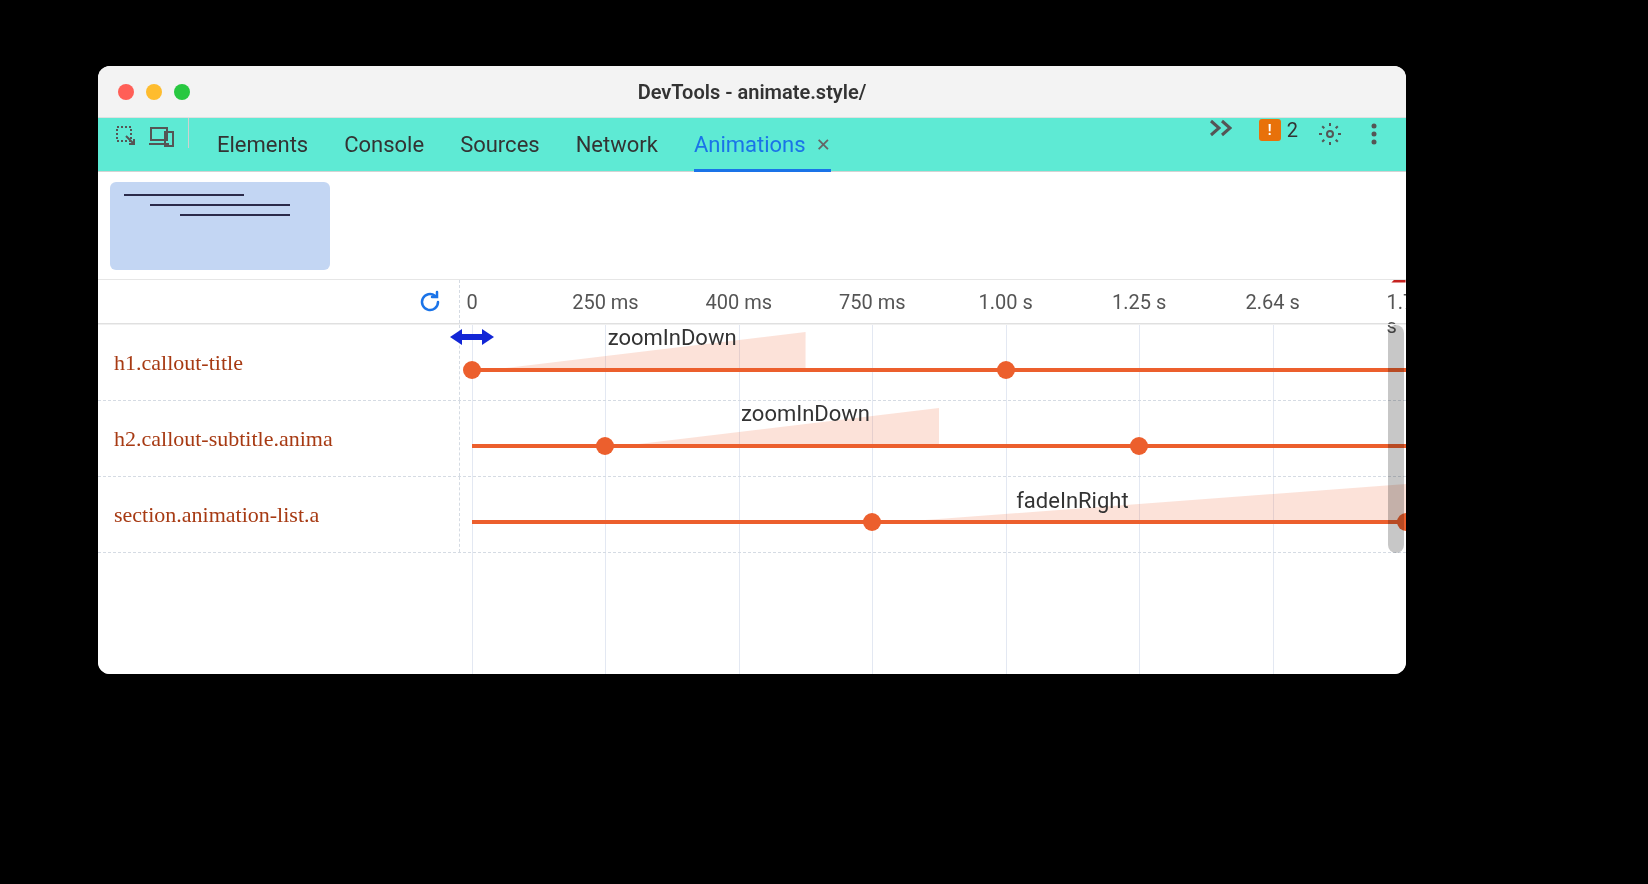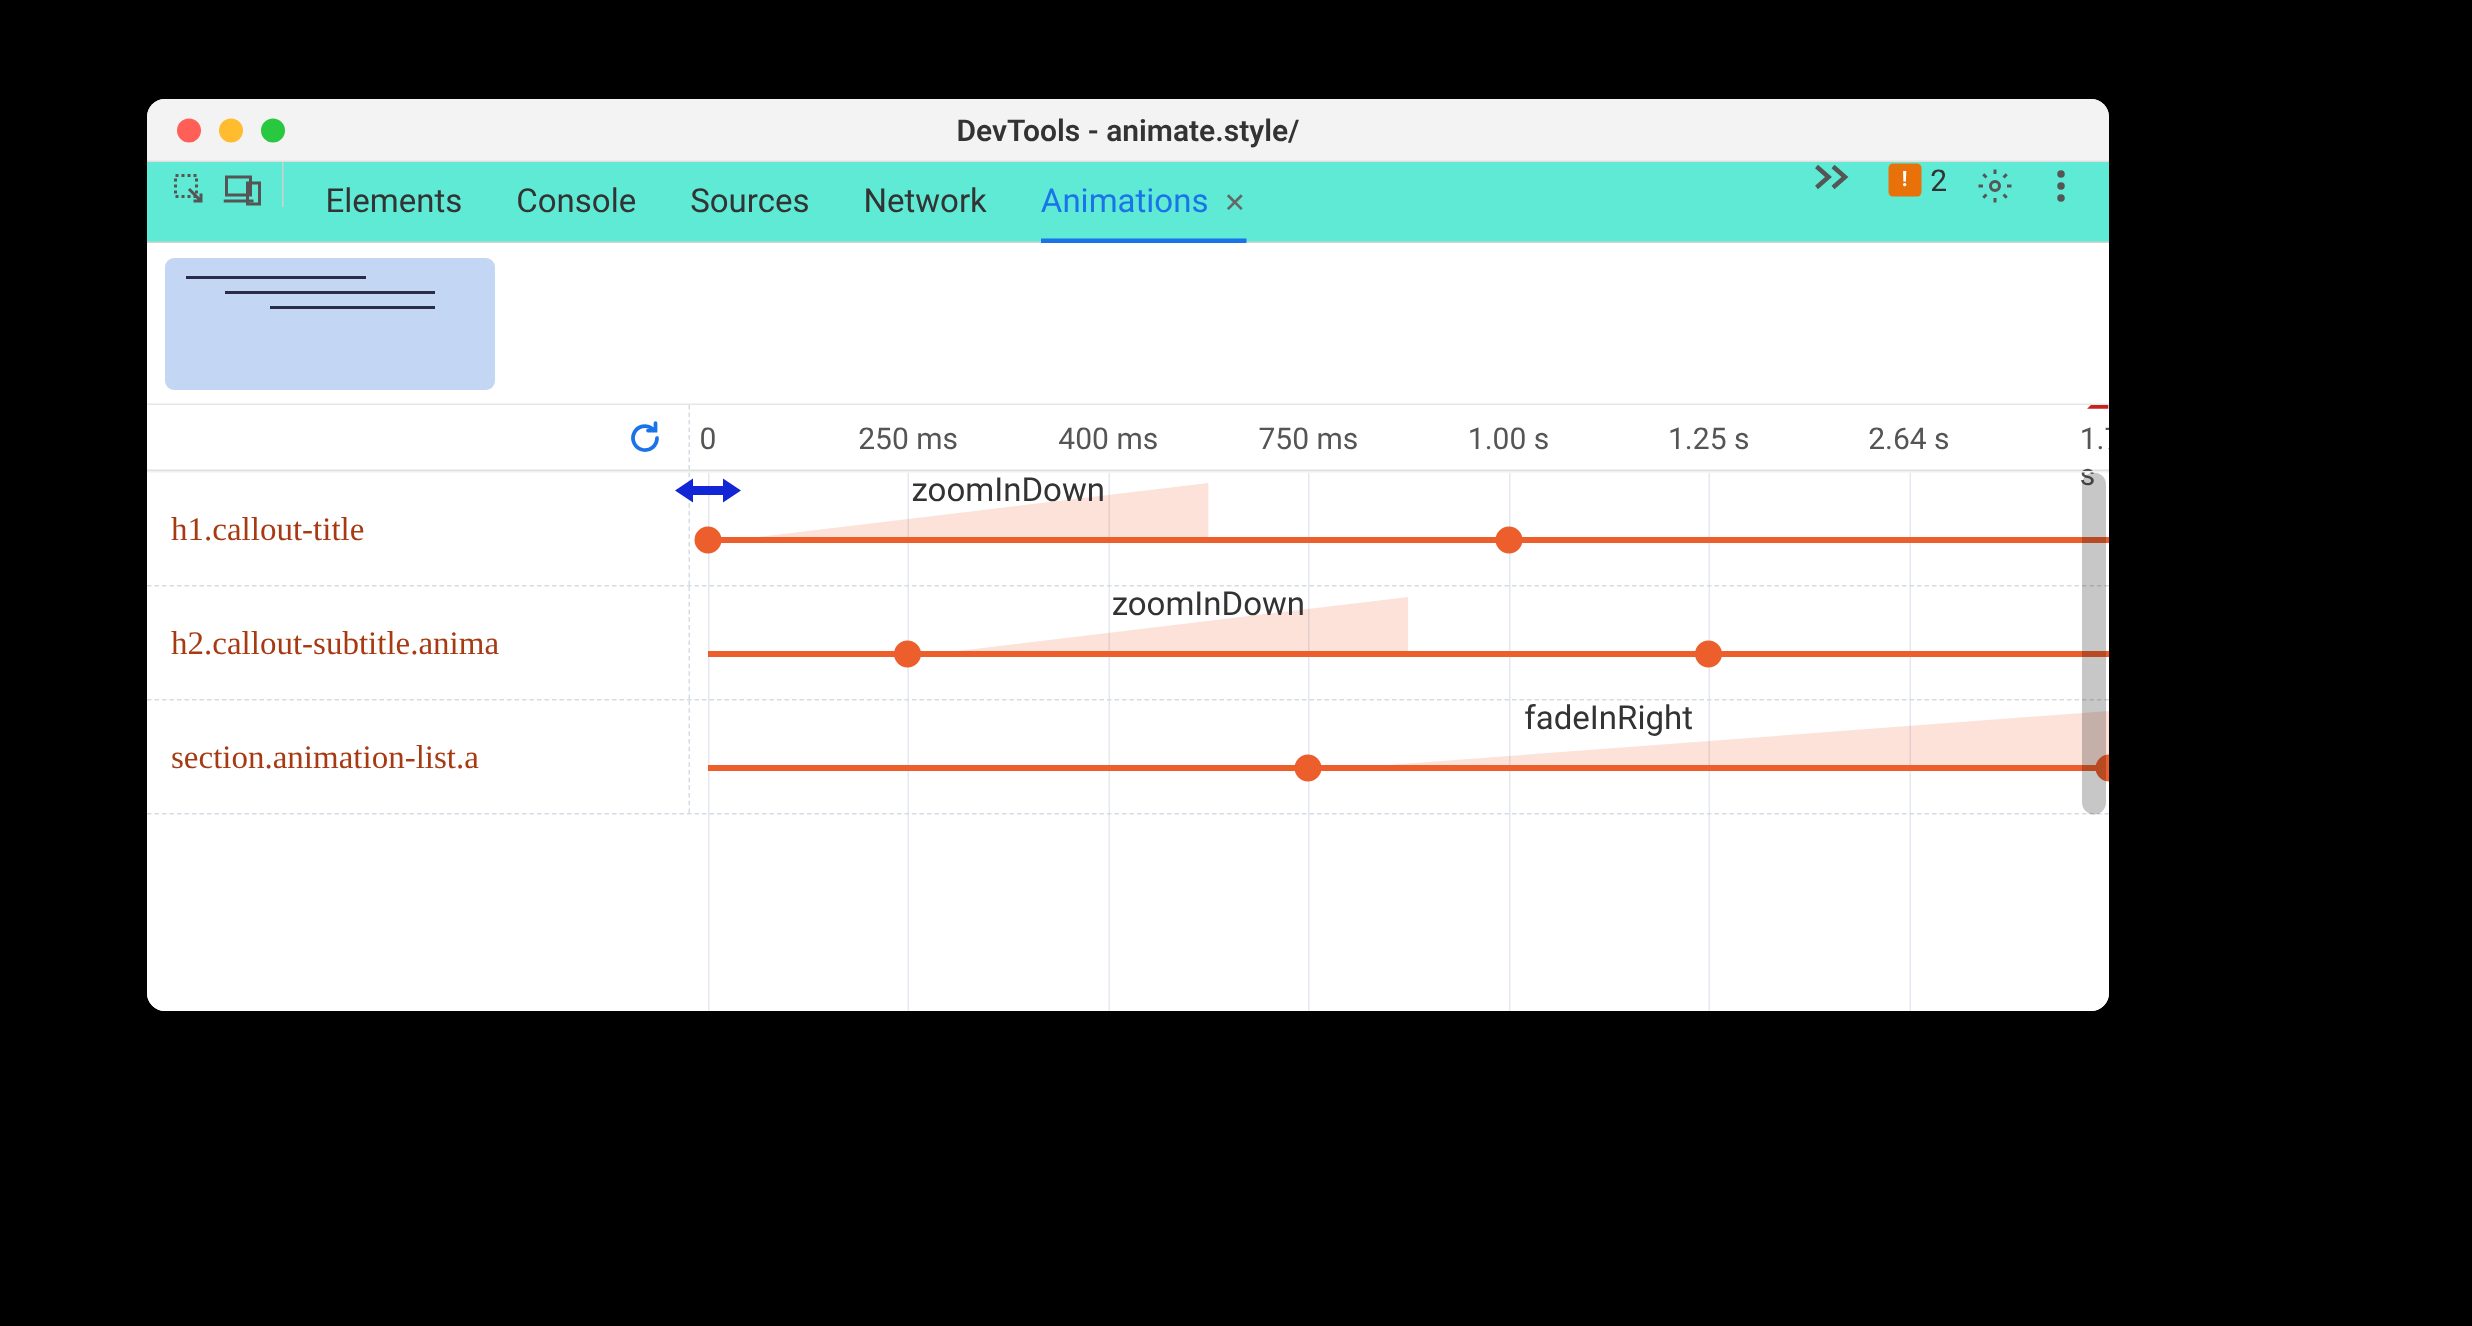--- a/index.html
+++ b/index.html
@@ -18,21 +18,21 @@
     width: 1308px;
     height: 608px;
     background: #f9f9f9;
     border-radius: 12px;
     overflow: hidden;
     box-shadow: 0 20px 60px rgba(0,0,0,0.5);
     display: flex;
     flex-direction: column;
   }
   .titlebar {
-    height: 42px;
+    height: 52px;
     background: #f3f3f3;
     border-bottom: 1px solid #e0e0e0;
     display: flex;
     align-items: center;
     position: relative;
     flex-shrink: 0;
   }
   .traffic-lights { display: flex; gap: 12px; margin-left: 20px; }
   .tl { width: 16px; height: 16px; border-radius: 50%; }
   .tl.red { background: #ff5f57; }
@@ -349,21 +349,21 @@
               <div class="anim-label" style="left: 345.571px;">zoomInDown</div>
             </div>
           </div>
           <div class="track-row">
             <div class="track-label">section.animation-list.a</div>
             <div class="track-timeline">
               <div class="easing-wedge" style="left: 412.286px; width: 533.714px; height: 40px; clip-path: polygon(0px 100%, 100% 0px, 100% 100%);"></div>
               <div class="anim-bar"></div>
               <div class="keyframe" style="left: 412.286px;"></div>
               <div class="keyframe" style="left: 946px;"></div>
-              <div class="anim-label" style="left: 612.429px;">fadeInRight</div>
+              <div class="anim-label" style="left: 612.429px; margin-top: 11px;">fadeInRight</div>
             </div>
           </div>
         </div>
       <div class="vscroll"></div>
     </div>
 
   </div>
 
 </div>
 

